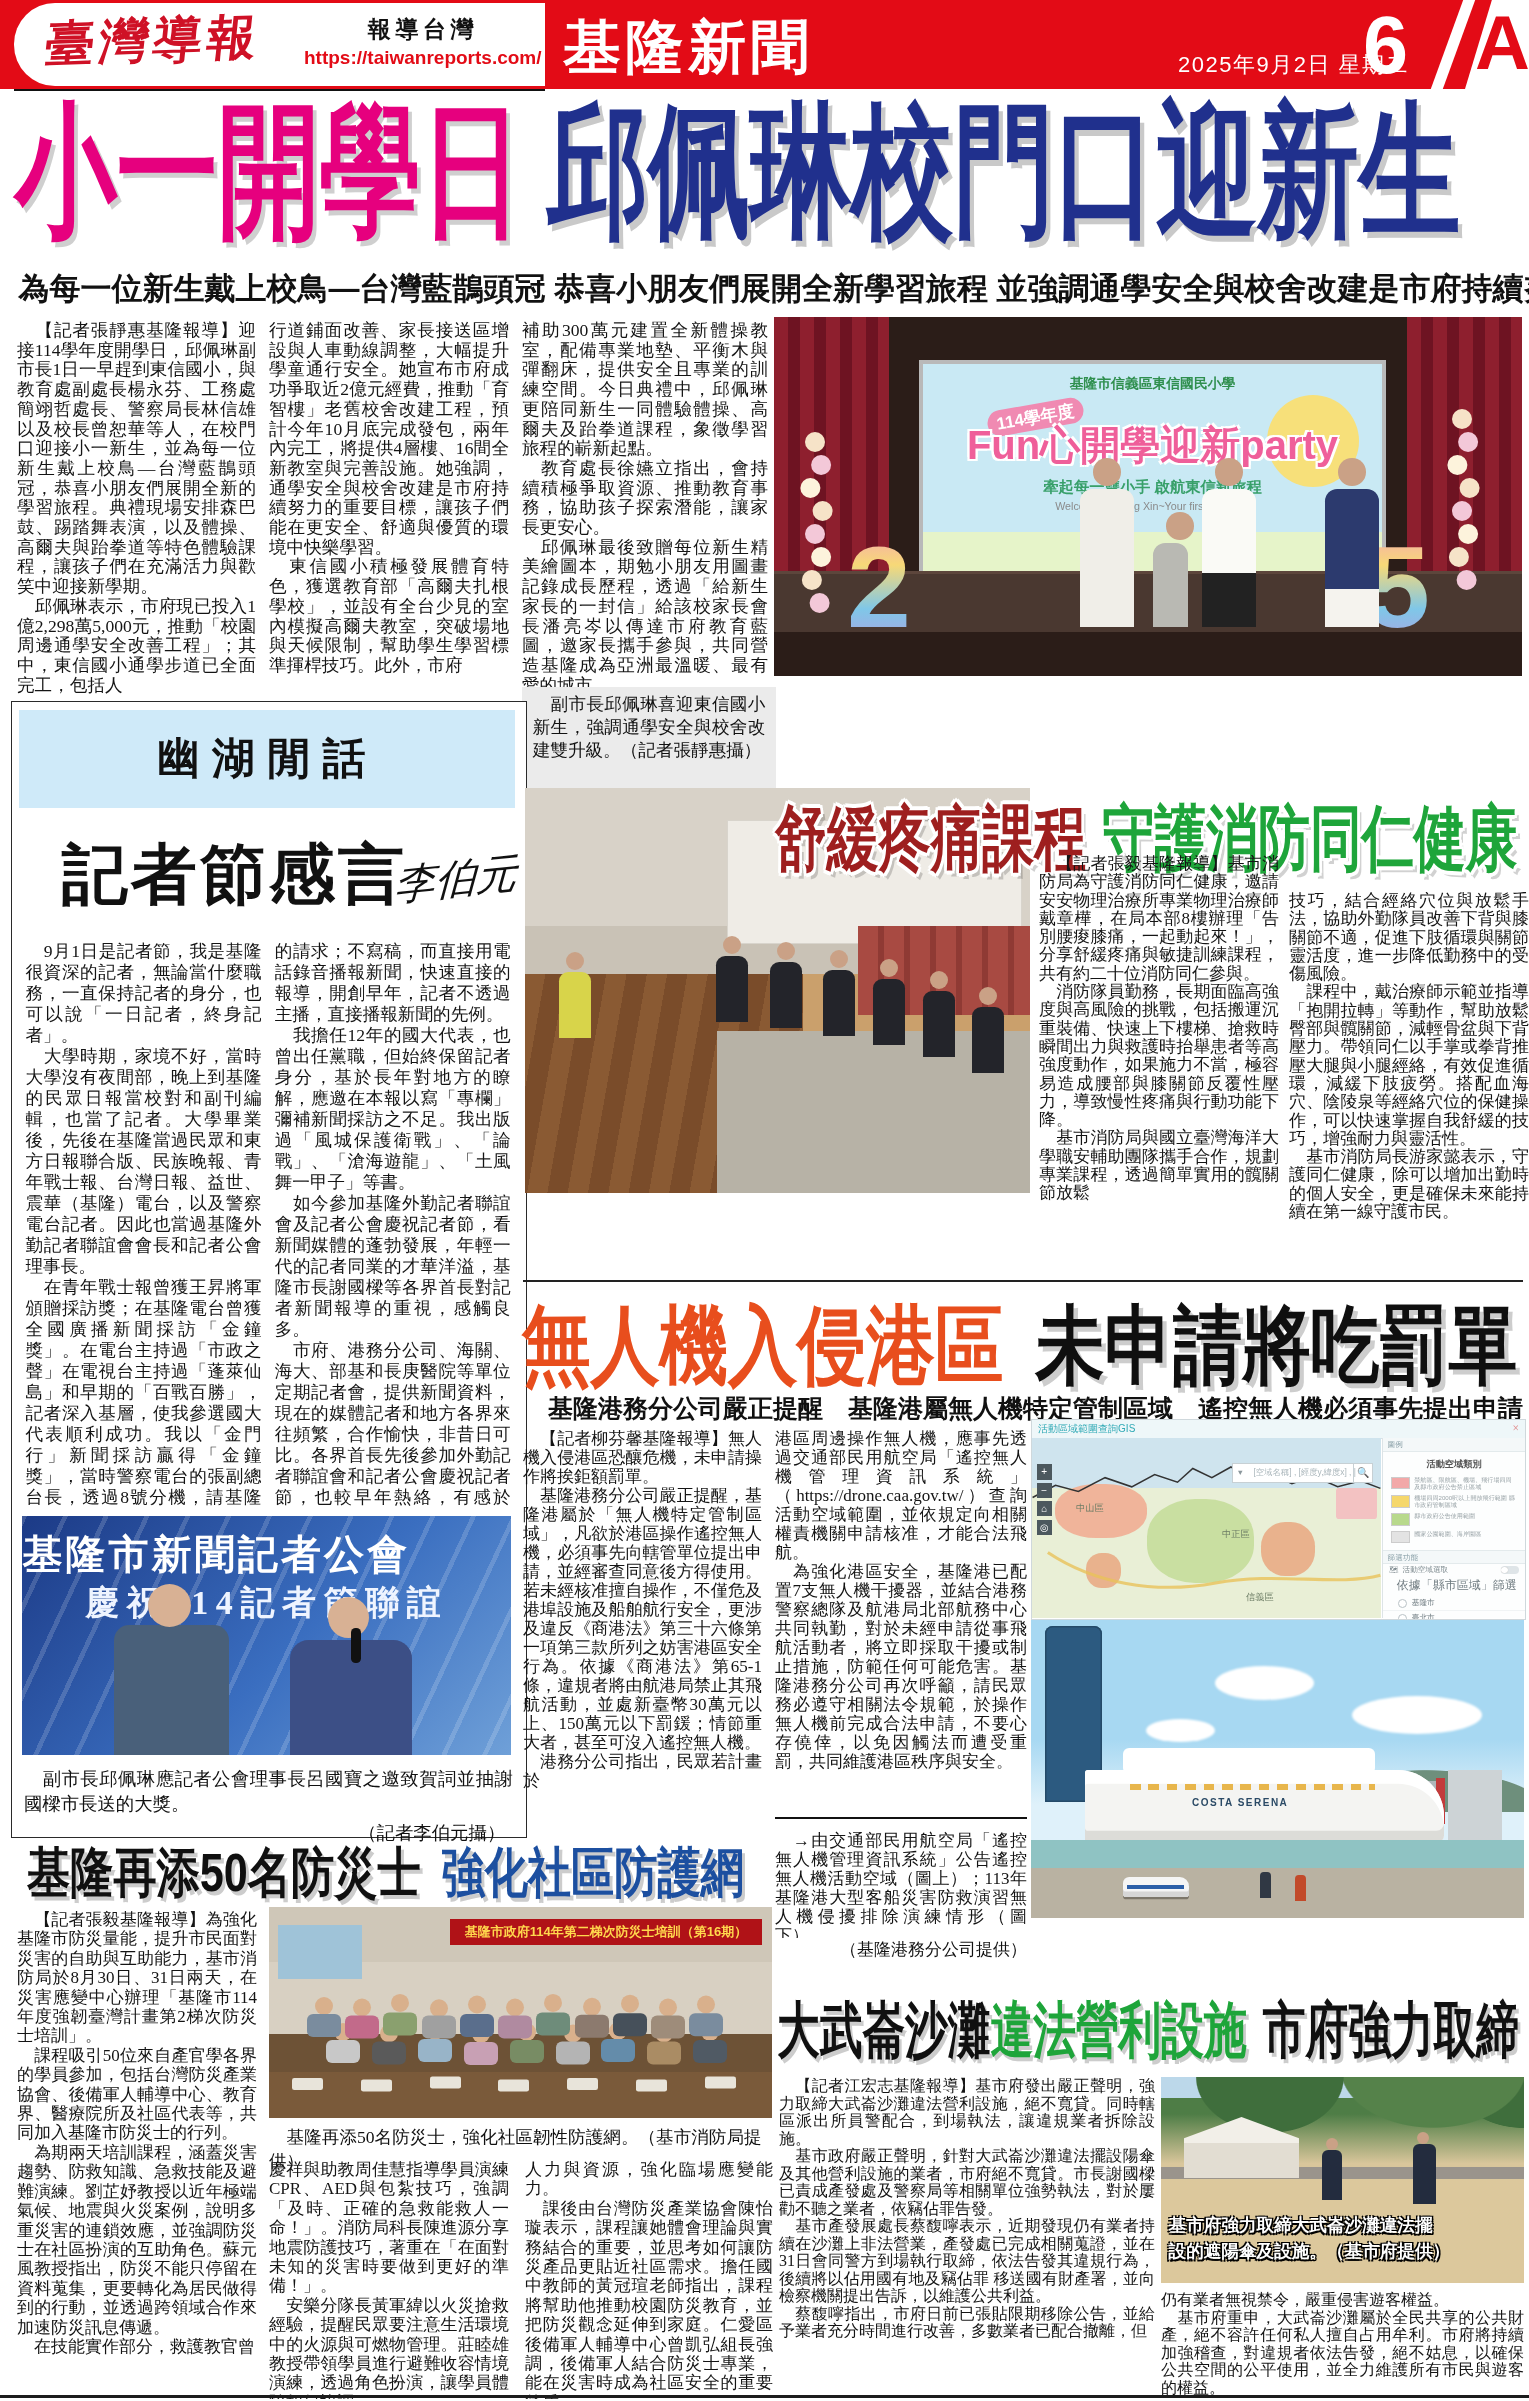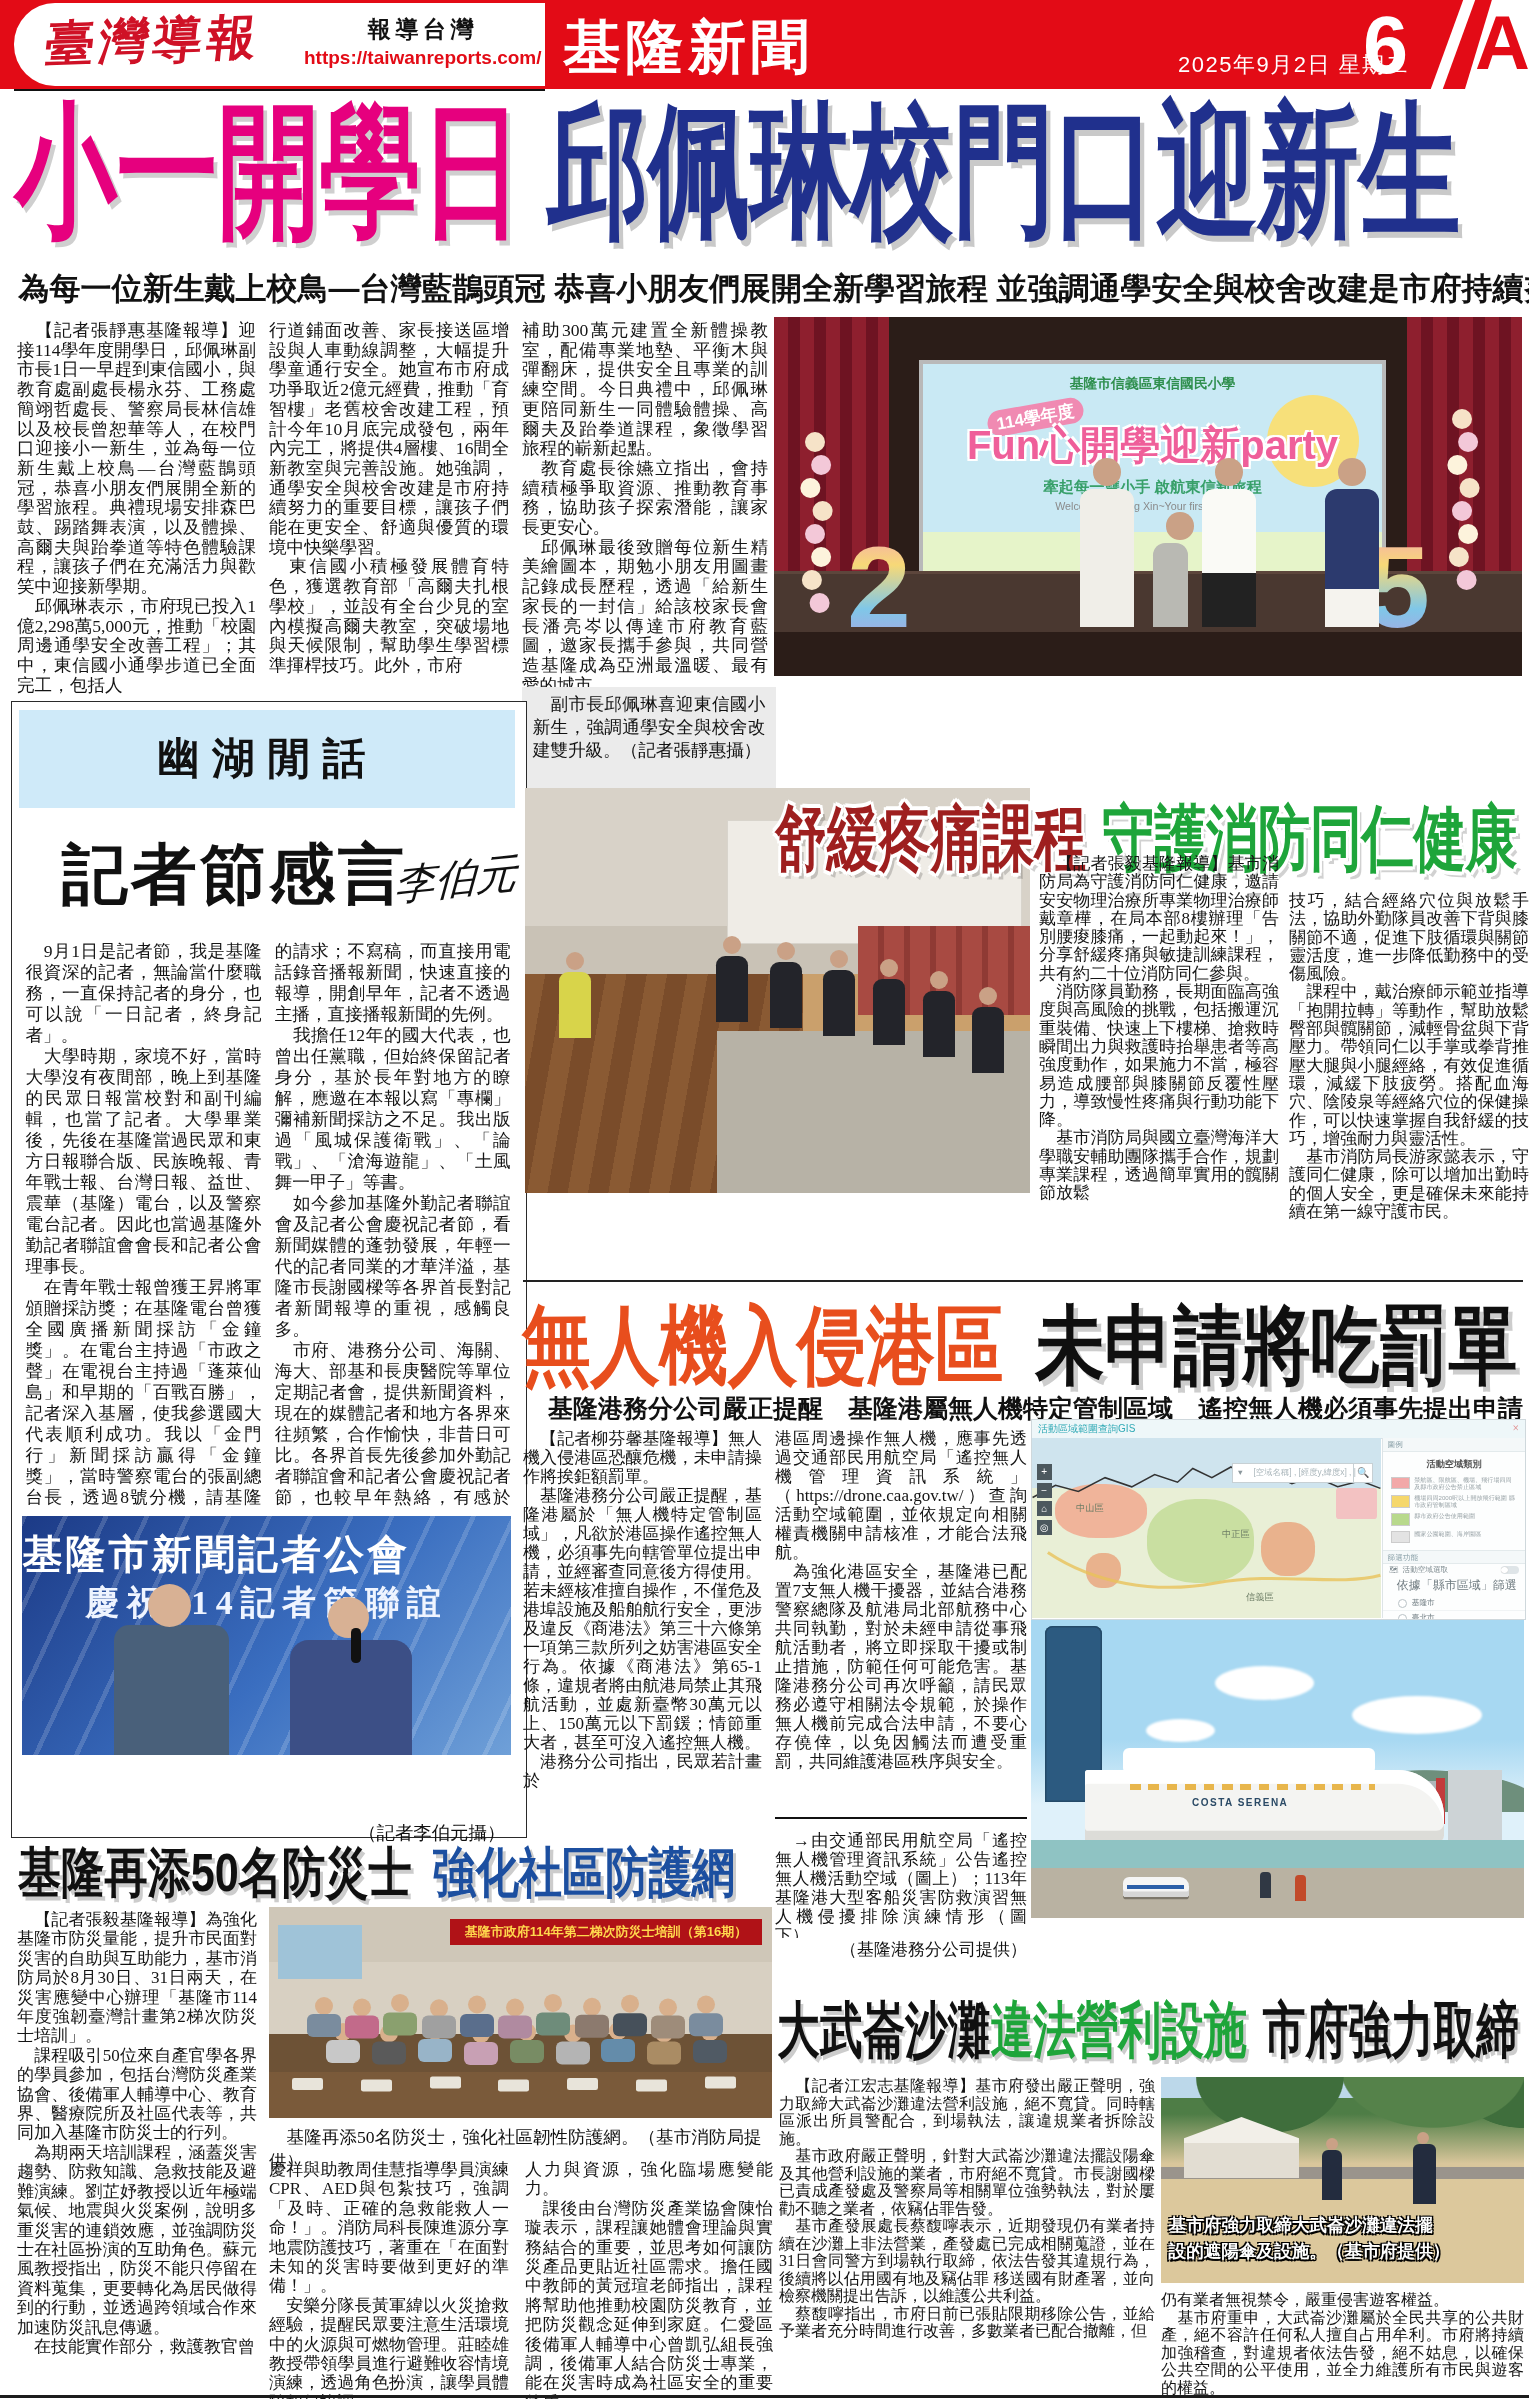--- a/index.html
+++ b/index.html
@@ -170,21 +170,21 @@
      background:repeating-linear-gradient(90deg,#e8b64c 0 10.7px,transparent 10.7px 18.4px);}
   #ship .water{position:absolute;left:0;top:220px;width:100%;height:27.5px;background:#8fc3c3;}
   #ship .quay{position:absolute;left:0;top:248px;width:100%;height:50px;background:#b9b2a2;}
   #ship .bldg{position:absolute;background:#9aa3a8;}
   #ship .car{position:absolute;left:92px;top:257px;width:66px;height:20px;background:#f5f5f5;border-radius:6.1px 9.2px 3.1px 3.1px;
      box-shadow:inset 0 -5.4px 0 #d6d6d6,0 2.3px 0 #7c766a;}
   #ship .carstripe{position:absolute;left:96px;top:265px;width:57px;height:3.8px;background:#2c5fa8;}
   #ship .pers{position:absolute;width:10.7px;height:26px;background:#303844;border-radius:3.8px 3.8px 0 0;}
 
   
-  #xhl{left:18px;top:1837px;font-size:54px;font-weight:900;text-align:right;}
+  #xhl{left:27px;top:1837px;font-size:54px;font-weight:900;text-align:right;}
   #xhl .k{color:#101010;text-shadow:3.8px 3.8px 0 #ccc;}
   #xhl .b{color:#1c4fa0;margin-left:26px;text-shadow:3.8px 3.8px 0 #ccc;}
   #xcol1{left:17px;top:1910px;width:240px;height:486px;font-size:17px;line-height:19.4px;}
   #xphoto{left:269px;top:1907px;width:503px;height:211px;background:linear-gradient(180deg,#cfc7b8 0 26%,#d8d0c2 26% 60%,#6d5236 60% 78%,#7a5a3a 78%);}
   #xphoto .banner{position:absolute;left:36%;top:12.2px;width:62%;height:26px;background:#b01217;color:#ffd84d;
      font-size:13px;line-height:26px;text-align:center;font-weight:700;overflow:hidden;white-space:nowrap;}
   #xphoto .screen{position:absolute;left:9.2px;top:18.4px;width:84px;height:54px;background:#9fc3d8;}
   #xphoto .heads{position:absolute;left:46px;top:90px;width:18.4px;height:18.4px;border-radius:50%;background:#d9b08c;
      box-shadow:38px 1.5px 0 #d9b08c,76px -3.1px 0 #d9b08c,115px 2.3px 0 #d9b08c,153px -1.5px 0 #d9b08c,191px 1.5px 0 #d9b08c,
        229px -3.1px 0 #d9b08c,268px 0.8px 0 #d9b08c,306px -2.3px 0 #d9b08c,344px 1.5px 0 #d9b08c,382px -1.5px 0 #d9b08c,
@@ -298,20 +298,21 @@
 　市府、港務分公司、海關、海大、部基和長庚醫院等單位定期記者會，提供新聞資料，現在的媒體記者和地方各界來往頻繁，合作愉快，非昔日可比。各界首長先後參加外勤記者聯誼會和記者公會慶祝記者節，也較早年熱絡，有感於心。</div>
     <div class="abs photo" id="sphoto">
       <div class="rays"></div>
       <div class="l1">基隆市新聞記者公會</div>
       <div class="l2">慶祝114記者節聯誼</div>
       <div class="man"></div>
       <div class="woman"></div>
       <div class="mic"></div>
     </div>
     <div class="abs" id="scap">
+      <div class="capline">　副市長邱佩琳應記者公會理事長呂國寶之邀致賀詞並抽謝國樑市長送的大獎。</div>
       <div class="credit" style="bottom:-20px;">（記者李伯元攝）</div>
     </div>
   </div>
 
   <div class="photo" id="fph">
     <div class="wallpanel"></div>
     <div class="seats"></div>
     <div class="stagewood"></div>
     <div class="carpet"></div>
     <div class="p yel" style="left:34px;top:184px;"></div>

